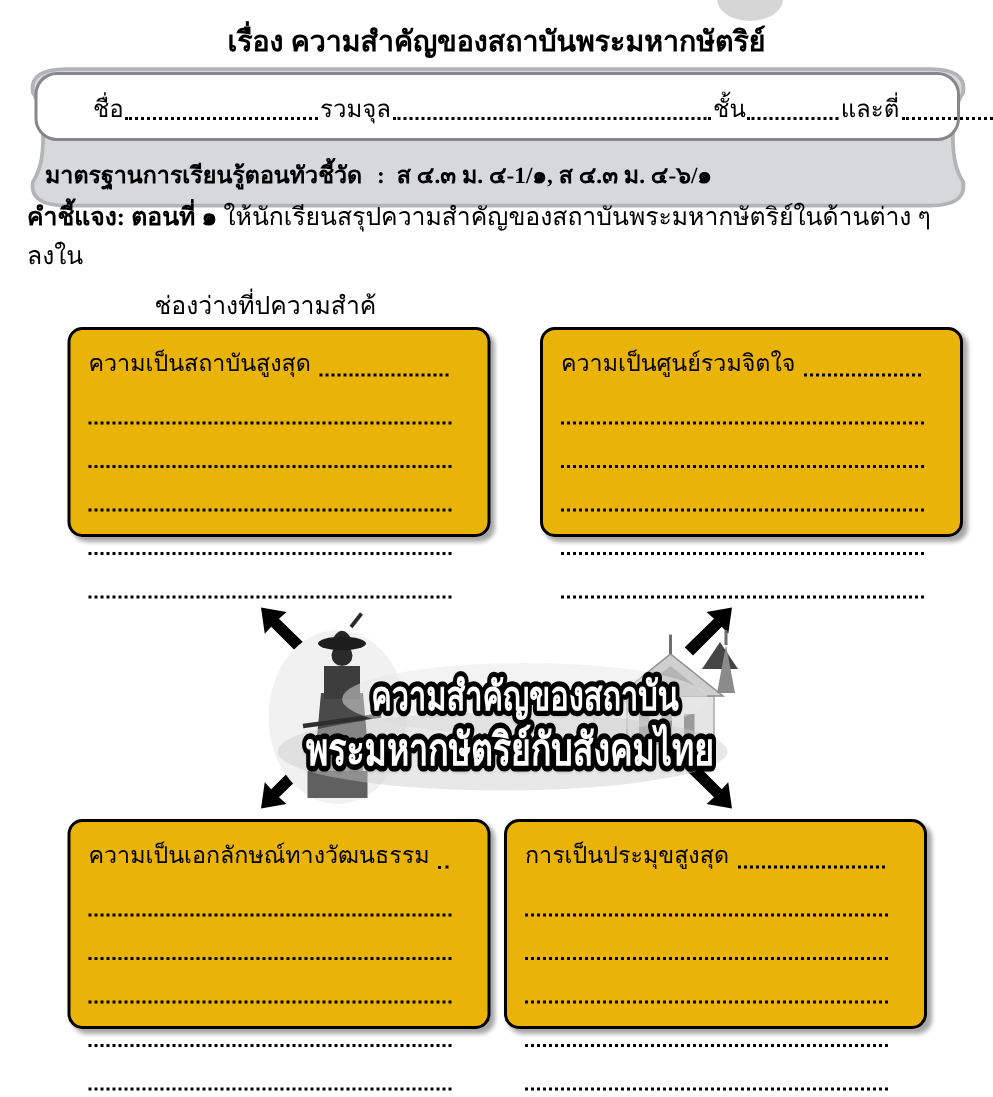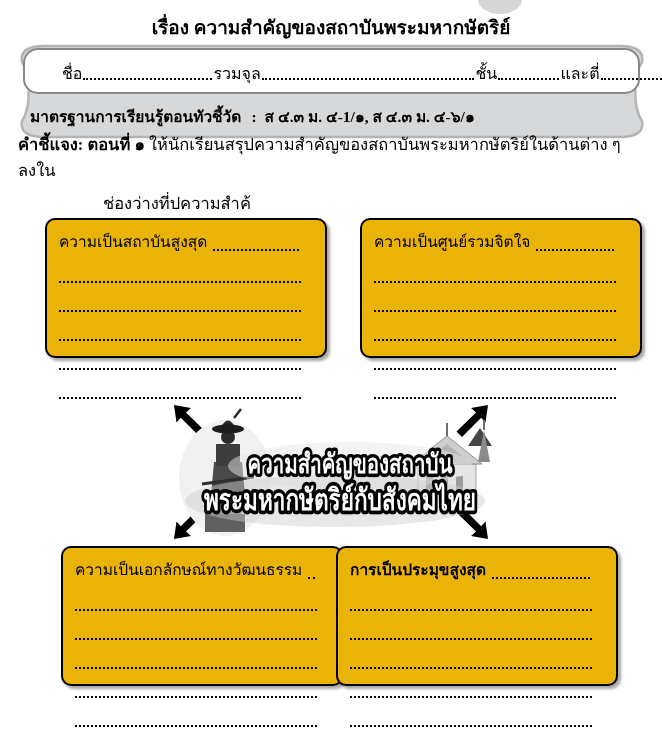--- a/index.html
+++ b/index.html
@@ -46,22 +46,22 @@
     box-shadow:3px 3px 3px rgba(0,0,0,0.35);
     padding:8px 24px 0 12px;
   }
   .answer-box .label-row { display:flex; align-items:flex-end; height:26px; font-size:15.5px; }
   .answer-box .label-row .lbl { white-space:nowrap; }
   .answer-box .label-row .leader { flex:1; margin:0 2px 3px 6px; }
   .blank-line { height:27px; border-bottom:2px dotted #000; }
 
   #box-1 { left:45px;  top:218px; }
   #box-2 { left:336px; top:218px;margin-left:24px; }
-  #box-3 { left:61px;  top:546px; }
-  #box-4 { left:336px; top:546px;font-weight:bold; }
+  #box-3 { left:45px;  top:546px; }
+  #box-4 { left:336px; top:546px; }
 
   .center-art { position:absolute; left:150px; top:396px; }
   .banner-text {
     font-family:"Liberation Sans","DejaVu Sans",sans-serif;
     font-weight:bold; fill:#ffffff; stroke:#000000;
     paint-order:stroke; stroke-linejoin:round;
   }
   .banner-shadow {
     font-family:"Liberation Sans","DejaVu Sans",sans-serif;
     font-weight:bold; fill:#000000; opacity:0.5;

